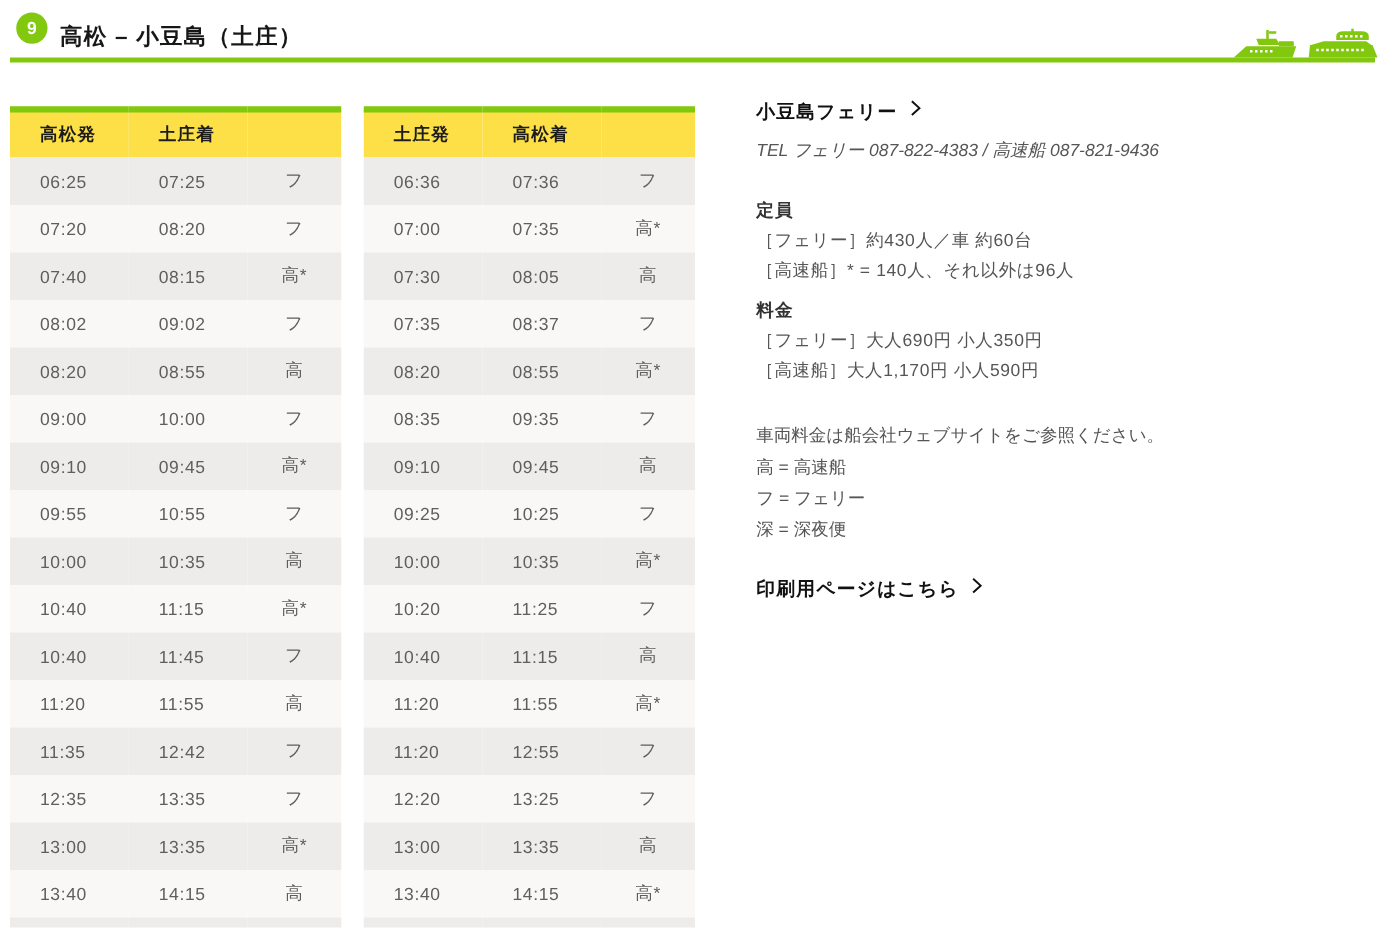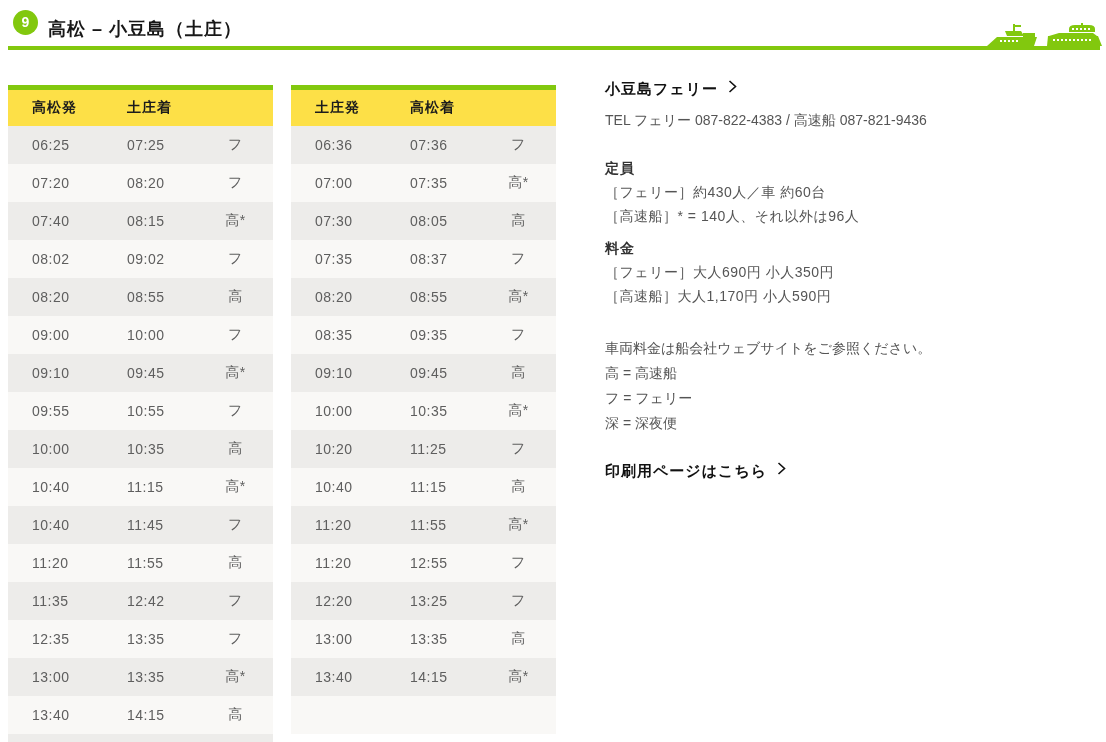--- a/index.html
+++ b/index.html
@@ -43,21 +43,21 @@
   .timetable th:nth-child(1), .timetable td:nth-child(1) { width:95px; }
   .timetable th:nth-child(2), .timetable td:nth-child(2) { width:95px; }
   .timetable th:nth-child(3), .timetable td:nth-child(3) { width:75px; text-align:center; padding:0; }
   .timetable tbody tr:nth-child(odd)  { background:#edecea; }
   .timetable tbody tr:nth-child(even) { background:#f9f8f6; }
   
   .info { position:absolute; left:605px; top:80px; width:470px; color:#555; font-size:14px; }
   .link-row { display:flex; align-items:flex-start; gap:10px; cursor:pointer; }
   .company-link { font-size:15px; font-weight:bold; color:#111; letter-spacing:1px; }
   .chev { flex:0 0 auto; }
-  .tel-line { margin-top:13px; color:#555; }
+  .tel-line { margin-top:13px; color:#555;font-style:italic; }
   .sec-heading { margin-top:30px; font-weight:bold; color:#333; letter-spacing:1px; }
   .sec-line { margin-top:6px; color:#555; letter-spacing:0.5px; }
   .notes { margin-top:34px; }
   .note-line { margin-top:7px; color:#555; }
   .note-line:first-child { margin-top:0; }
   .print-row { margin-top:29px; }
   .print-link { font-size:15px; font-weight:bold; color:#111; letter-spacing:1px; }
 </style>
 </head>
 <body>
@@ -243,20 +243,25 @@
         <td>08:35</td>
         <td>09:35</td>
         <td>フ</td>
       </tr>
       <tr>
         <td>09:10</td>
         <td>09:45</td>
         <td>高</td>
       </tr>
       <tr>
+        <td>09:25</td>
+        <td>10:25</td>
+        <td>フ</td>
+      </tr>
+      <tr>
         <td>10:00</td>
         <td>10:35</td>
         <td>高*</td>
       </tr>
       <tr>
         <td>10:20</td>
         <td>11:25</td>
         <td>フ</td>
       </tr>
       <tr>

